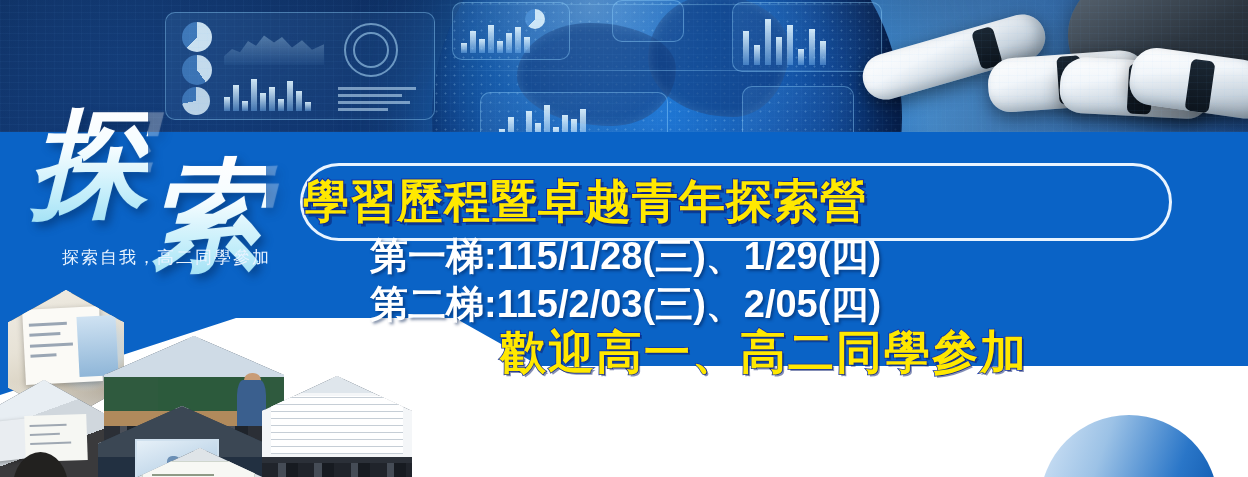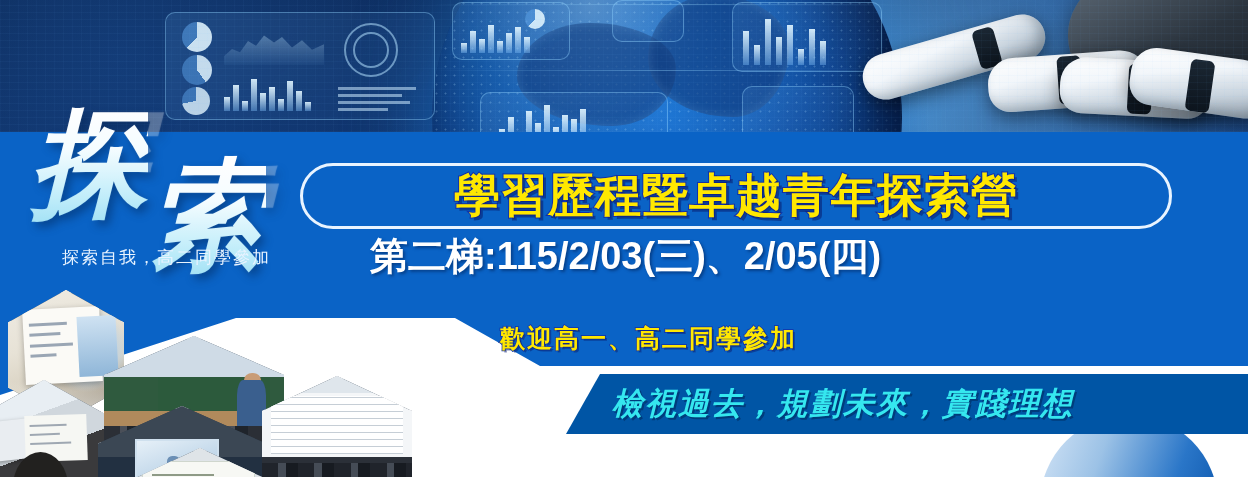--- a/index.html
+++ b/index.html
@@ -167,24 +167,24 @@
     position:absolute; left:62px; top:243px; z-index:7;
     color:#e8f3ff;
     font-family:"DejaVu Serif","Liberation Serif",serif;
     font-size:17px; line-height:28px; letter-spacing:2px;
     text-align:left; width:300px;
   }
   .subtitle .l2{ display:block; text-align:right; padding-right:6px; }
 
   
   .title-pill{
-    position:absolute; left:300px; top:163px; width:872px; height:66px;
+    position:absolute; left:300px; top:163px; width:872px; height:78px;
     border:3px solid #e9f4ff; border-radius:40px;
     z-index:7;
-    display:flex; align-items:center; justify-content:center;
+    display:flex; align-items:center; 
     background:rgba(10,99,198,.18);
   }
   .title-text{
     color:#ffe800;
     font-family:"DejaVu Serif","Liberation Serif",serif;
     font-weight:bold;
     font-size:46px; letter-spacing:1px; white-space:nowrap;
     -webkit-text-stroke:2px #1330a8;
     paint-order:stroke fill;
     text-shadow:3px 3px 0 rgba(10,30,110,.55);
@@ -196,21 +196,21 @@
     color:#ffffff;
     font-size:38px; font-weight:bold; line-height:48px;
     letter-spacing:0px; white-space:nowrap;
     text-shadow:2px 2px 3px rgba(0,30,80,.5);
   }
 
   .welcome{
     position:absolute; left:500px; top:322px; z-index:7;
     color:#ffe800;
     font-family:"DejaVu Serif","Liberation Serif",serif;
-    font-weight:bold; font-size:25px; letter-spacing:2px; white-space:nowrap;
+    font-weight:bold; font-size:46px; letter-spacing:2px; white-space:nowrap;
     -webkit-text-stroke:1.5px #1330a8;
     paint-order:stroke fill;
     text-shadow:2px 2px 0 rgba(10,30,110,.5);
   }
 
   
   .collage{ position:absolute; left:0; top:288px; width:520px; height:189px; z-index:8; }
   .hex{
     position:absolute;
     clip-path:polygon(50% 0%,100% 25%,100% 75%,50% 100%,0% 75%,0% 25%);
@@ -413,28 +413,26 @@
 
   <div class="subtitle">
     <span class="l1">探索自我，高二同學參加</span>
   </div>
 
   <div class="title-pill">
     <span class="title-text">學習歷程暨卓越青年探索營</span>
   </div>
 
   <div class="dates">
+    <div class="date-line">第一梯:115/1/28(三)、1/29(四)</div>
     <div class="date-line">第二梯:115/2/03(三)、2/05(四)</div>
   </div>
 
   <div class="welcome">歡迎高一、高二同學參加</div>
 
-  <div class="slogan-banner">
-    <span class="slogan-text">檢視過去，規劃未來，實踐理想</span>
-  </div>
 
   <div class="corner-arc"></div>
 
   <div class="collage">
 
     <div class="hex" style="left:8px;top:2px;width:116px;height:130px;">
       <div class="ph ph-poster">
         <div class="paper">
           <i style="top:18%;width:50%"></i>
             <i style="top:32%;width:40%"></i>

